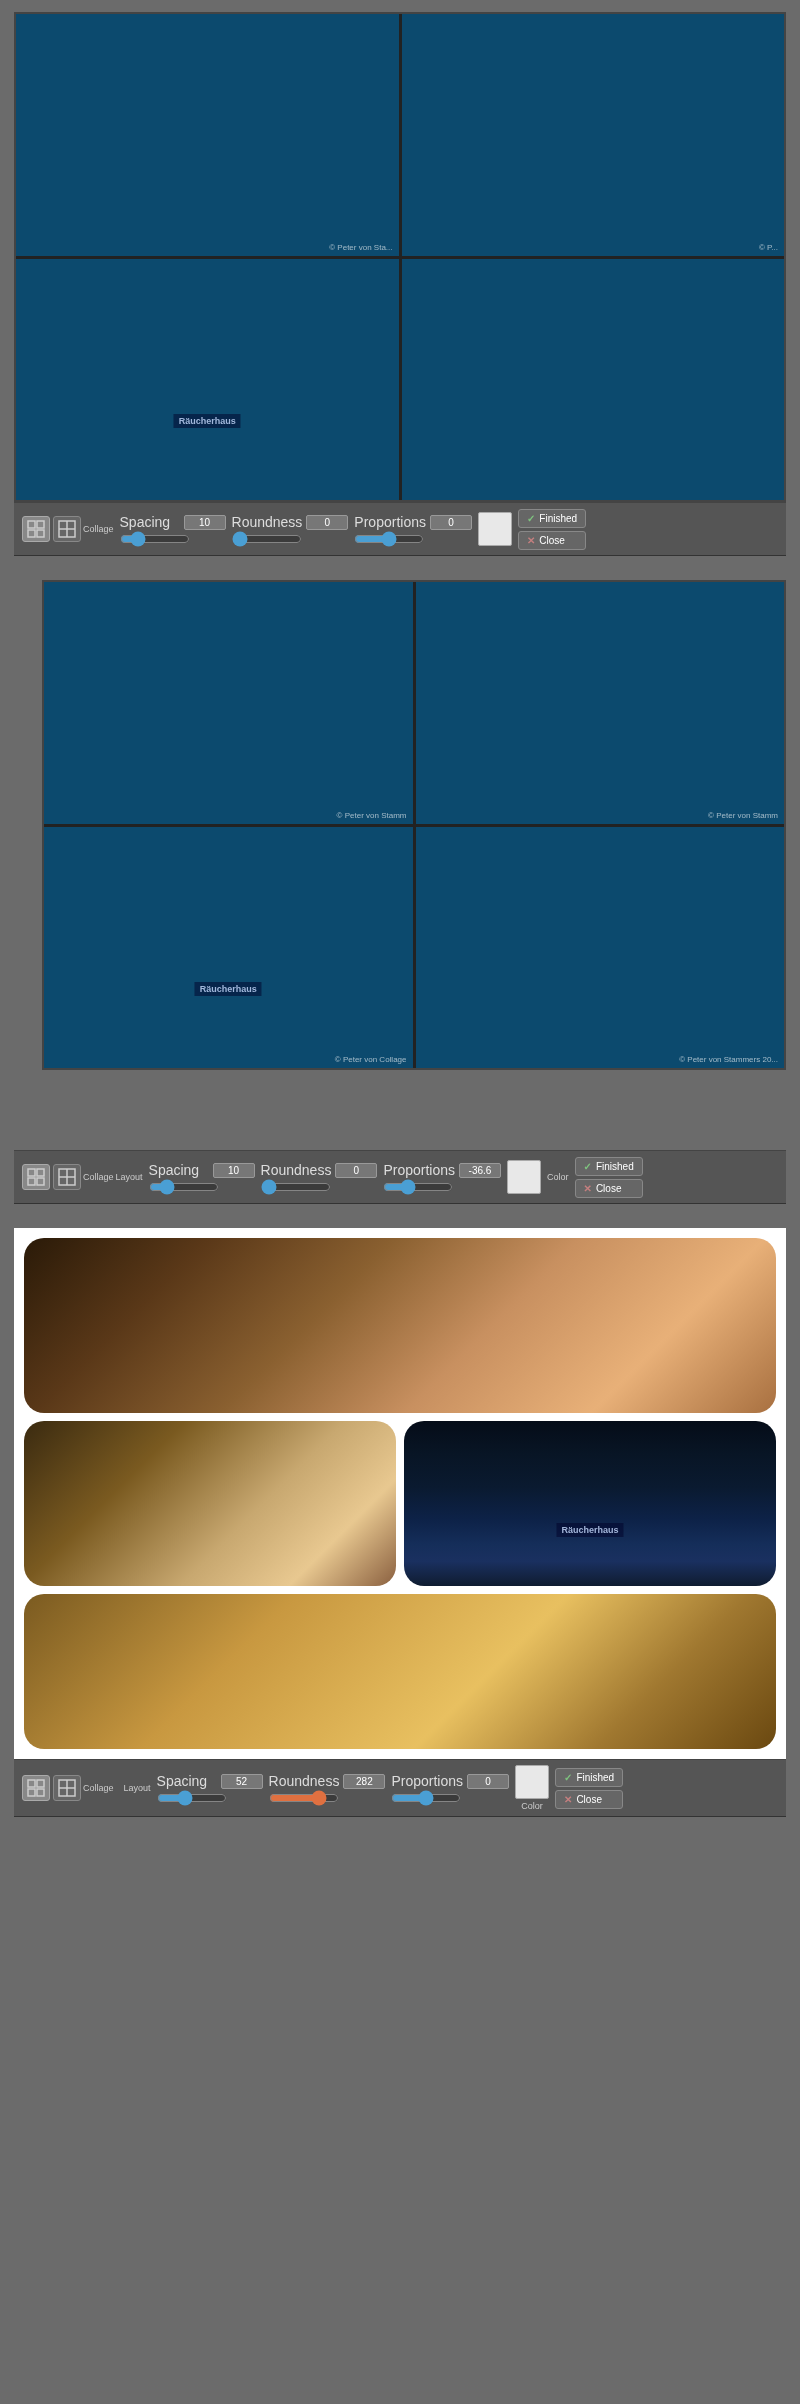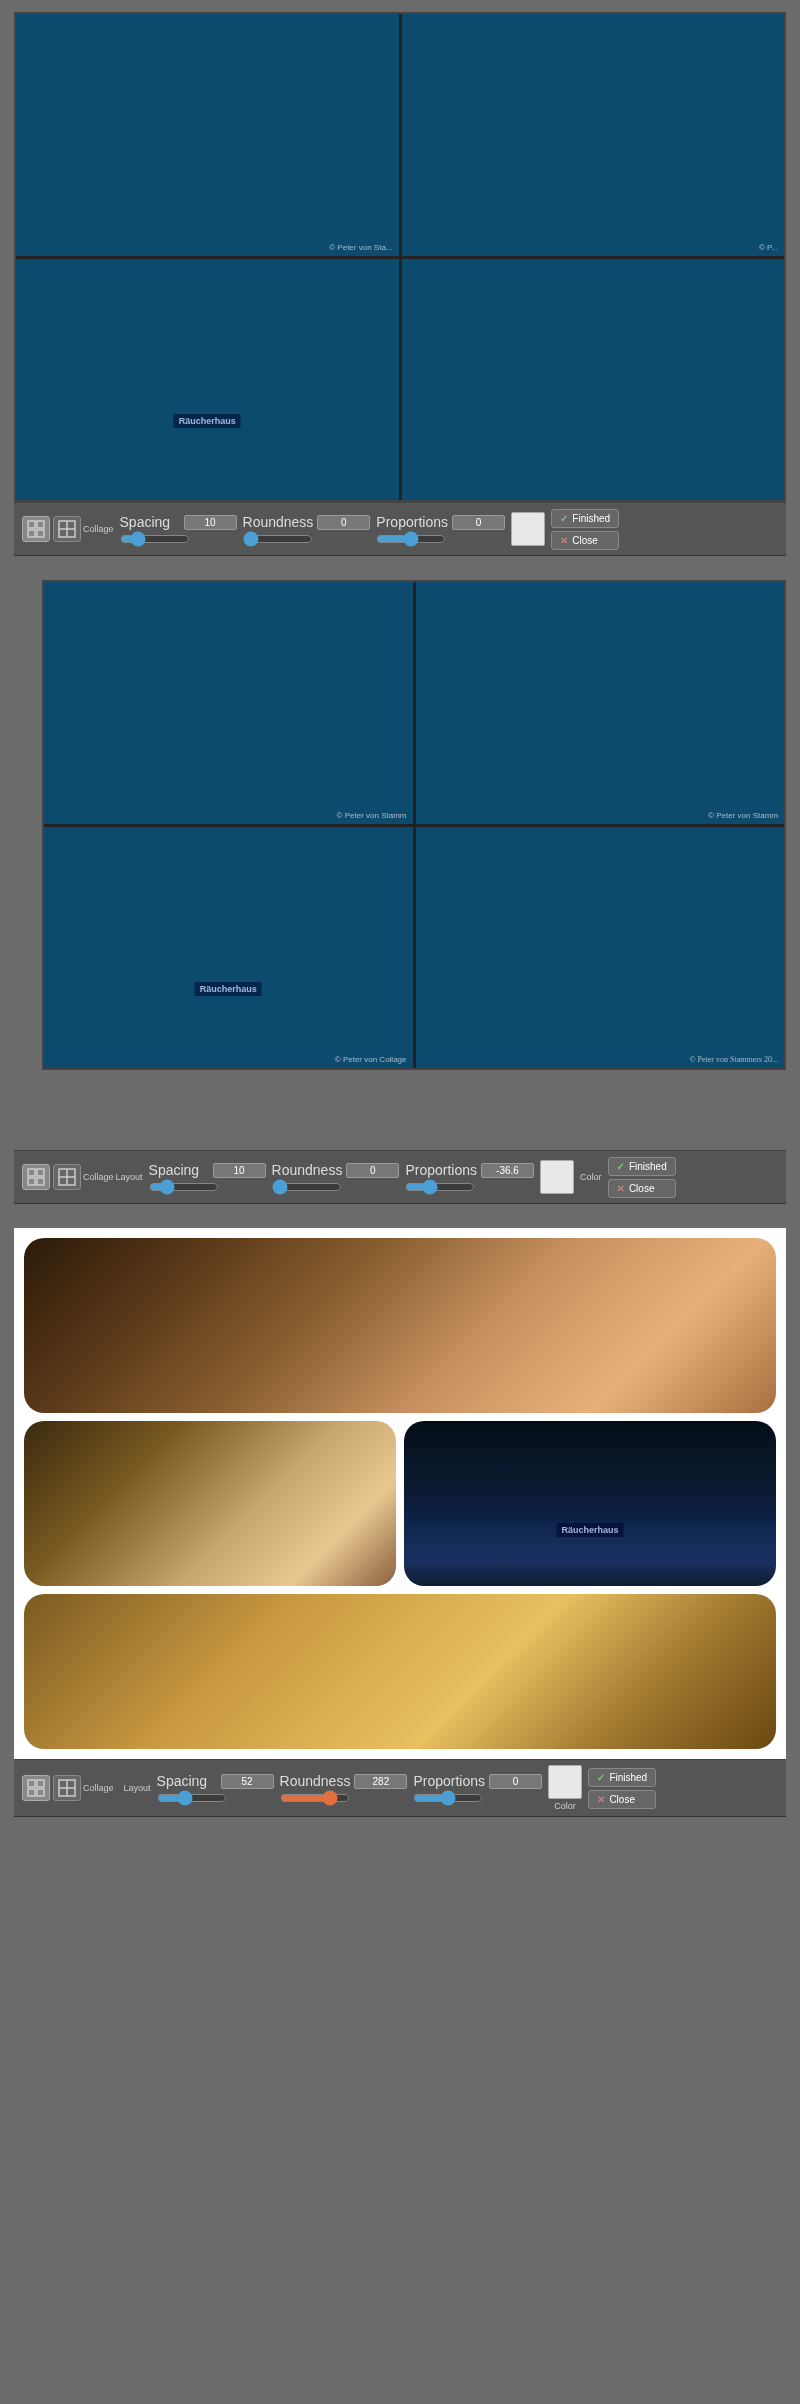--- a/index.html
+++ b/index.html
@@ -34,21 +34,20 @@
 
     
     .photo-woman-bar {
       background: linear-gradient(135deg, #3a2a10 0%, #7a5a20 30%, #c8a870 60%, #e8c890 80%, #8a6040 100%);
     }
     .photo-restaurant-interior {
       background: linear-gradient(135deg, #2a1a08 0%, #5a3818 20%, #8a6030 40%, #c89060 60%, #e8b078 80%, #a87040 100%);
     }
     .photo-dog-boat {
       background: linear-gradient(135deg, #7a5a20 0%, #c89840 30%, #e8c060 60%, #a07830 80%, #6a4810 100%);
-      font-family: Liberation Serif, serif;
     }
 
     
     .toolbar {
       background: #555;
       display: flex;
       align-items: center;
       padding: 5px 8px;
       gap: 6px;
       border-top: 1px solid #444;
@@ -111,21 +110,21 @@
       font-size: 14px;
       color: #ddd;
       min-width: 60px;
     }
 
     .slider-value {
       background: #777;
       border: 1px solid #999;
       color: #fff;
       font-size: 10px;
-      width: 53px;
+      width: 42px;
       text-align: center;
       padding: 1px 2px;
       border-radius: 2px;
     }
 
     input[type="range"] {
       width: 70px;
       height: 10px;
       accent-color: #4a9fd4;
       cursor: pointer;

